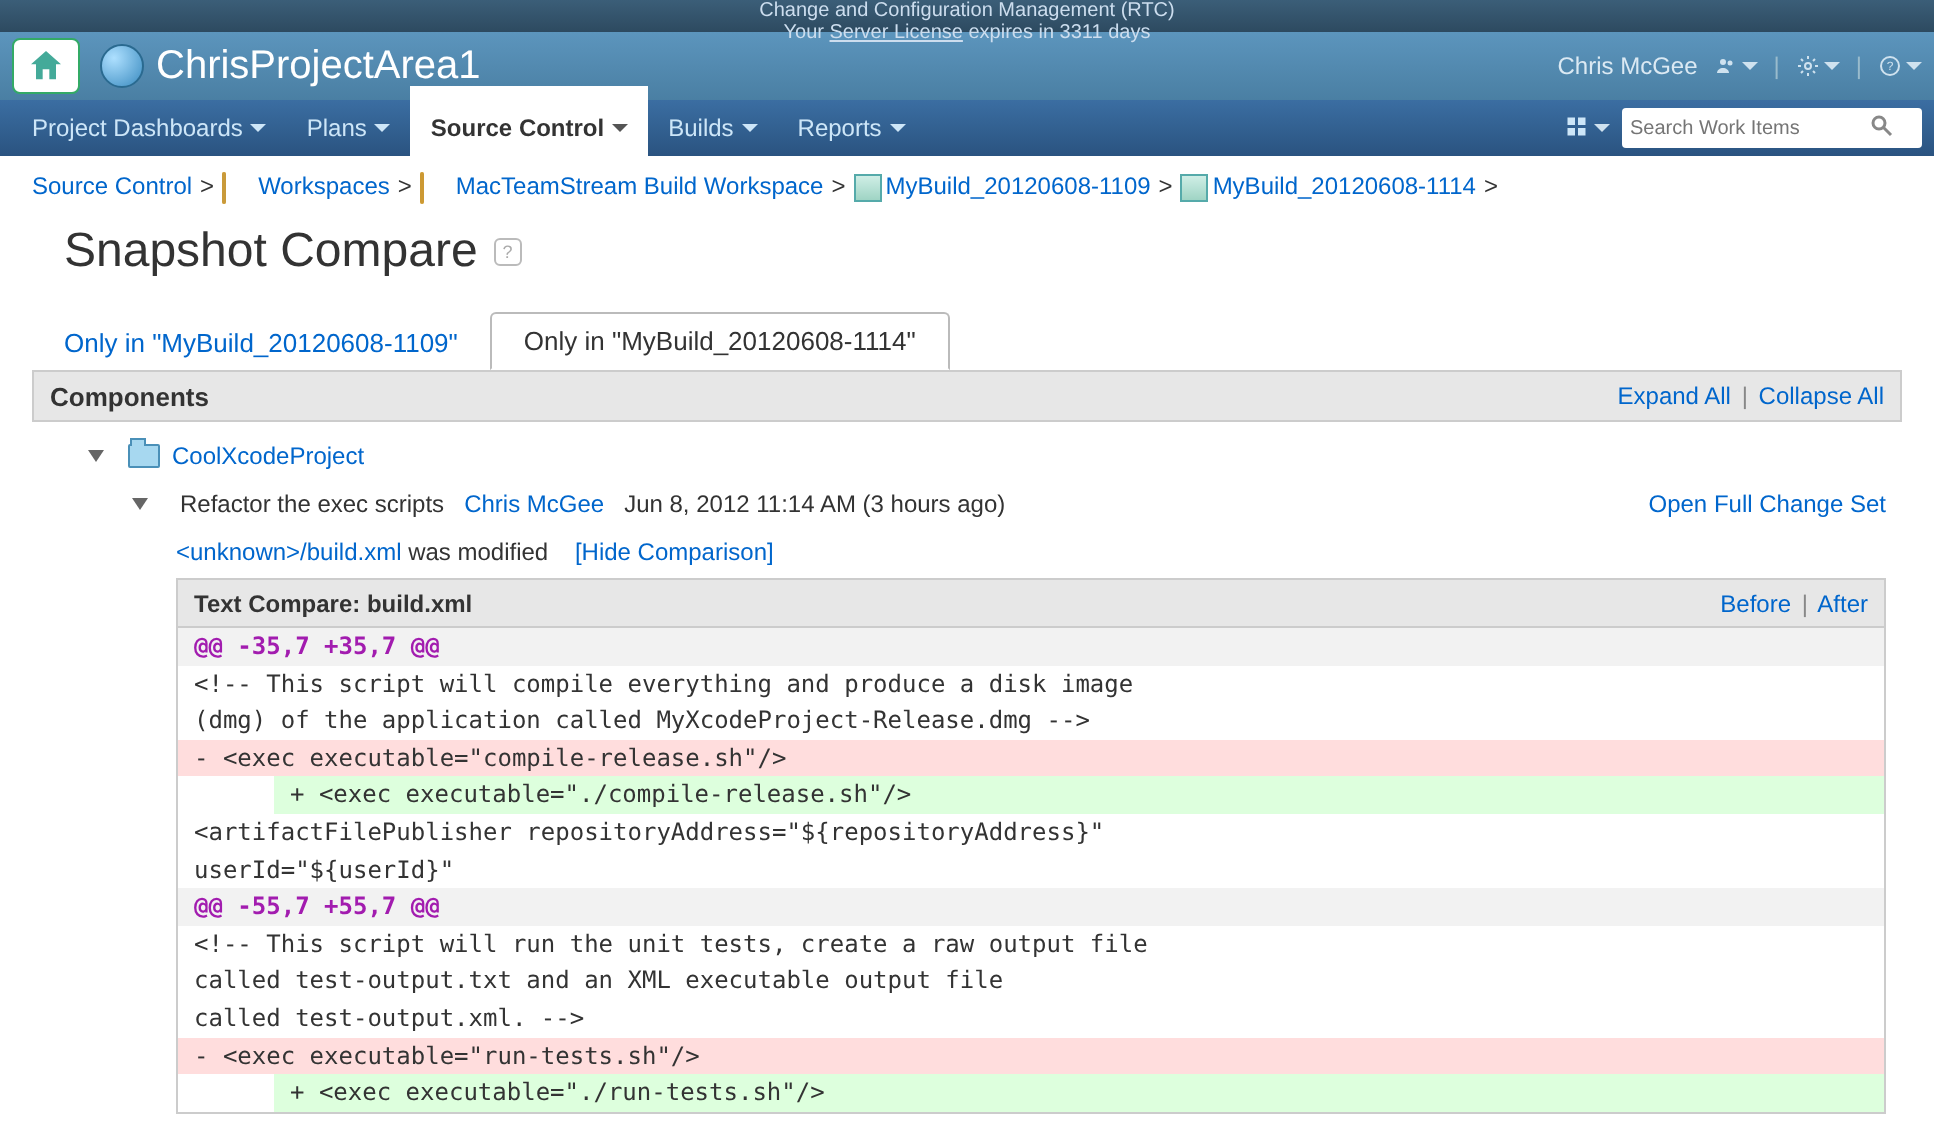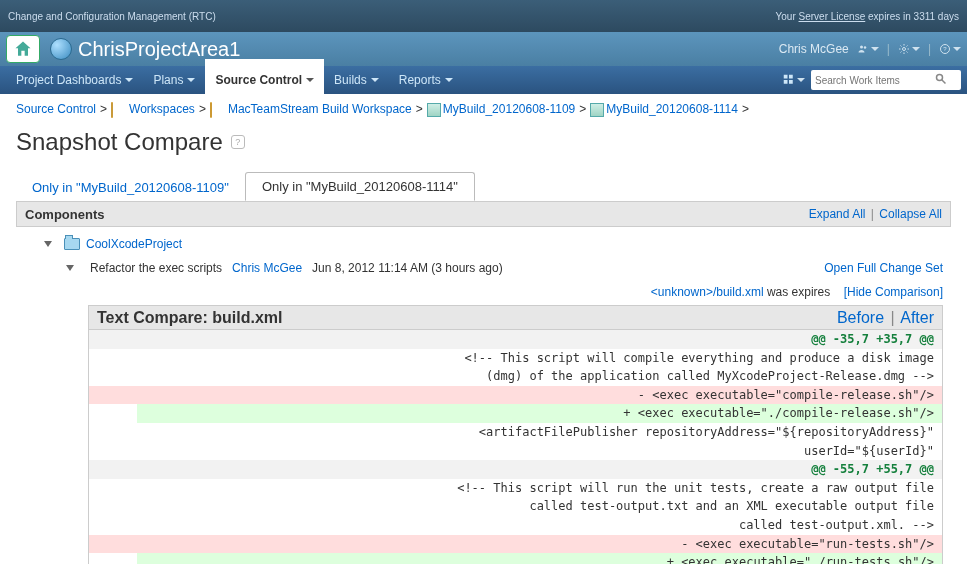--- a/index.html
+++ b/index.html
@@ -1,20 +1,20 @@
 <!DOCTYPE html>
 <html><head>
 <meta charset="utf-8">
 <style>
   * { box-sizing: border-box; margin: 0; padding: 0; }
   body { font-family: Arial, Helvetica, sans-serif; font-size: 12px; color: #333; width: 967px; }
   a { color: #0066cc; text-decoration: none; cursor: pointer; }
 
   
-  .licbar { background: linear-gradient(#3b5e78,#2d4a60); color:#cde; height:32px; font-size:10px; padding:0 8px; display:flex; justify-content:space-between; align-items:center; }
+  .licbar { background: linear-gradient(#3b5e78,#2d4a60); color:#cde; height:16px; font-size:10px; padding:0 8px; display:flex; justify-content:space-between; align-items:center;flex-direction:column; }
   .licbar a { color:#cde; text-decoration:underline; }
 
   
   .titlebar { background: linear-gradient(#5c95bd,#4a7fa3); height:34px; display:flex; align-items:center; padding:0 6px; color:#fff; }
   .home-box { width:34px; height:28px; background:#fff; border:1px solid #3a6; border-radius:4px; display:flex; align-items:center; justify-content:center; margin-right:10px;}
   .home-box svg { width:20px; height:20px; }
   .globe { width:22px; height:22px; border-radius:50%; background: radial-gradient(circle at 30% 30%, #aee0ff, #3a8bc0); margin-right:6px; border:1px solid #2a6a90;}
   .proj-title { font-size:20px; font-weight:normal; color:#fff; flex:1;}
   .user-ctrls { display:flex; align-items:center; gap:8px; color:#dbe9f3;}
   .icon-btn { width:22px; height:22px; display:inline-flex; align-items:center; justify-content:center; border-radius:3px; }
@@ -33,55 +33,55 @@
   .search-box input { border:none; outline:none; font-size:10px; width:120px; color:#888;}
   .search-box .mag { color:#888; }
 
   
   .content { padding:8px 16px 0 16px; }
   .breadcrumbs { font-size:12px; display:flex; flex-wrap:wrap; align-items:center; gap:4px;}
   .bc-icon { width:14px; height:12px; display:inline-block; }
   .ws-icon { background:#f6c96b; border:1px solid #c99a3a; border-radius:1px; width:12px; height:10px;}
   .build-icon { width:12px; height:12px; display:inline-block;}
   .build-icon::before{ content:""; display:block; width:12px; height:12px; border:1px solid #5aa; background:linear-gradient(#cfeee6,#9fd4c4);}
-  h1.page-title { font-size:24px; font-weight:normal; margin:12px 0 16px 0; display:flex; align-items:center; gap:8px;}
+  h1.page-title { font-size:24px; font-weight:normal; margin:12px 0 16px 16px; display:flex; align-items:center; gap:8px;}
   .help-ic { width:14px; height:14px; border:1px solid #bbb; border-radius:3px; color:#aaa; font-size:9px; display:flex; align-items:center; justify-content:center;}
 
   
   .tabs { display:flex; align-items:flex-end; margin-bottom:0;}
   .tab { padding:6px 16px; font-size:13px; cursor:pointer;}
   .tab.link { color:#0066cc; }
   .tab.active { border:1px solid #bbb; border-bottom-color:#fff; border-radius:3px 3px 0 0; background:#fff; color:#333;}
 
   
   .comp-hdr { background:#e7e7e7; border:1px solid #ccc; height:26px; display:flex; align-items:center; padding:0 8px; font-weight:bold; font-size:13px;}
   .comp-hdr .right { margin-left:auto; font-weight:normal; font-size:12px;}
   .comp-hdr .right .pipe { color:#888; padding:0 2px;}
 
   
-  .tree { padding:10px 8px 0 28px;text-align:right; }
+  .tree { padding:10px 8px 0 28px; }
   .tw { display:inline-block; width:0; height:0; border-left:4px solid transparent; border-right:4px solid transparent; border-top:6px solid #666; margin-right:6px; vertical-align:middle;}
   .comp-row { display:flex; align-items:center; gap:6px; margin-bottom:10px;}
   .comp-ic { width:16px; height:12px; background:#a7d8f0; border:1px solid #4a90b8; border-radius:1px; position:relative;}
   .comp-ic::before { content:""; position:absolute; top:-4px; left:0; width:6px; height:3px; background:#a7d8f0; border:1px solid #4a90b8; border-bottom:none;}
   .change-row { display:flex; align-items:center; gap:10px; padding-left:22px; margin-bottom:10px;}
   .open-full { margin-left:auto; }
 
   .file-row { padding-left:44px; margin-bottom:6px; font-size:12px;}
   .file-row .modif { color:#333; }
   .cmp-link { margin-left:10px; }
 
   
   .diff-wrap { margin-left:44px; margin-right:0; border:1px solid #ccc; }
-  .diff-title { background:#e7e7e7; border-bottom:1px solid #ccc; height:24px; display:flex; align-items:center; padding:0 8px; font-weight:bold; font-size:16px;}
+  .diff-title { background:#e7e7e7; border-bottom:1px solid #ccc; height:24px; display:flex; align-items:center; padding:0 8px; font-weight:bold; font-size:12px;}
   .diff-title .right { margin-left:auto; font-weight:normal;}
   .diff-title .right .pipe { color:#888; padding:0 2px;}
   .diff-body { font-family: "Menlo","Monaco","Consolas",monospace; font-size:12px; line-height:1.55;}
   .dl { padding:0 8px; white-space:pre; }
-  .hunk { background:#f2f2f2; color:#15803d; font-weight:bold;}
+  .hunk { background:#f2f2f2; color:#a21caf; font-weight:bold;}
   .del { background:#ffdddd; }
   .add { background:#ddffdd;margin-left:48px; }
 </style>
 </head>
 <body>
 
 <div class="licbar">
   <span>Change and Configuration Management (RTC)</span>
   <span>
     <span>Your </span><a>Server License</a><span> expires in 3311 days</span>
@@ -217,21 +217,21 @@
 
     <div class="change-row">
       <span class="tw"></span>
       <span>Refactor the exec scripts</span>
       <a>Chris McGee</a>
       <span>Jun 8, 2012 11:14 AM (3 hours ago)</span>
       <a class="open-full">Open Full Change Set</a>
     </div>
 
     <div class="file-row">
-      <a>&lt;unknown&gt;/build.xml</a><span class="modif"> was expires</span>
+      <a>&lt;unknown&gt;/build.xml</a><span class="modif"> was modified</span>
       <a class="cmp-link">[Hide Comparison]</a>
     </div>
 
     <div class="diff-wrap">
       <div class="diff-title">
         <span>Text Compare: build.xml</span>
         <span class="right">
           <a>Before</a>
           <span class="pipe">|</span>
           <a>After</a>

